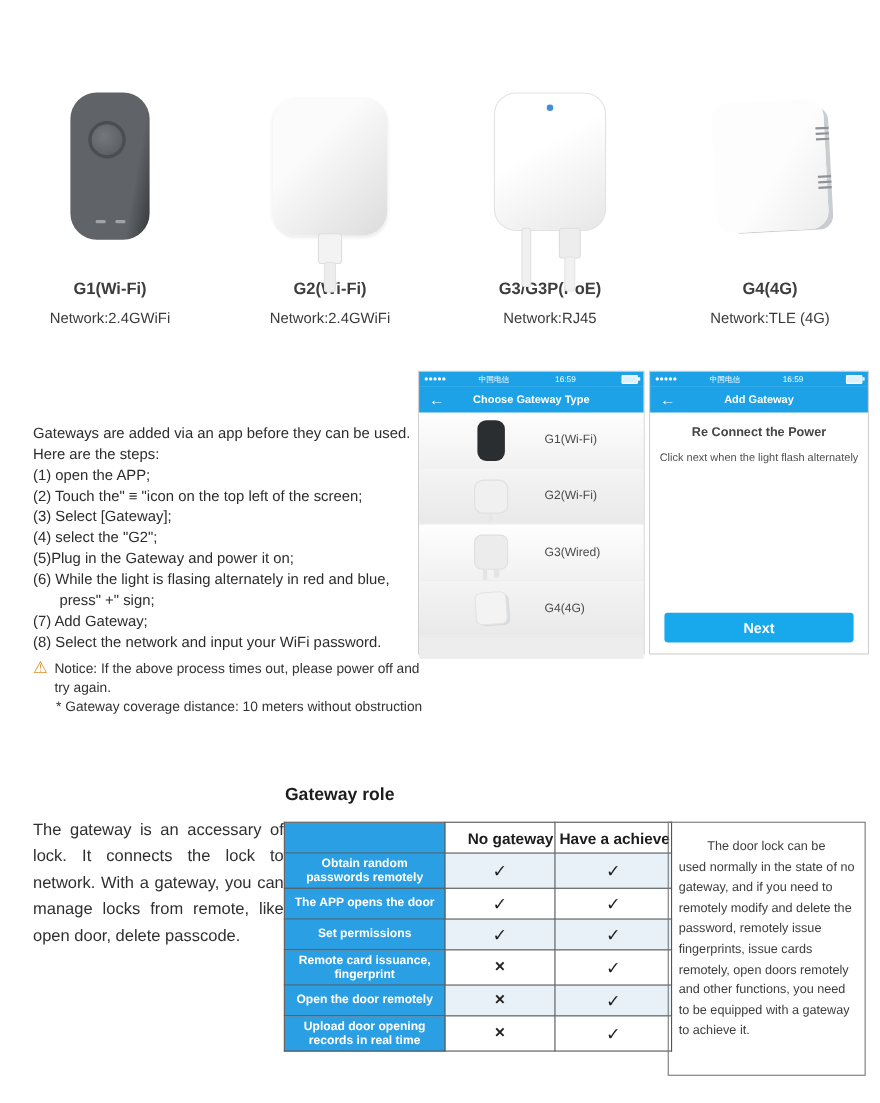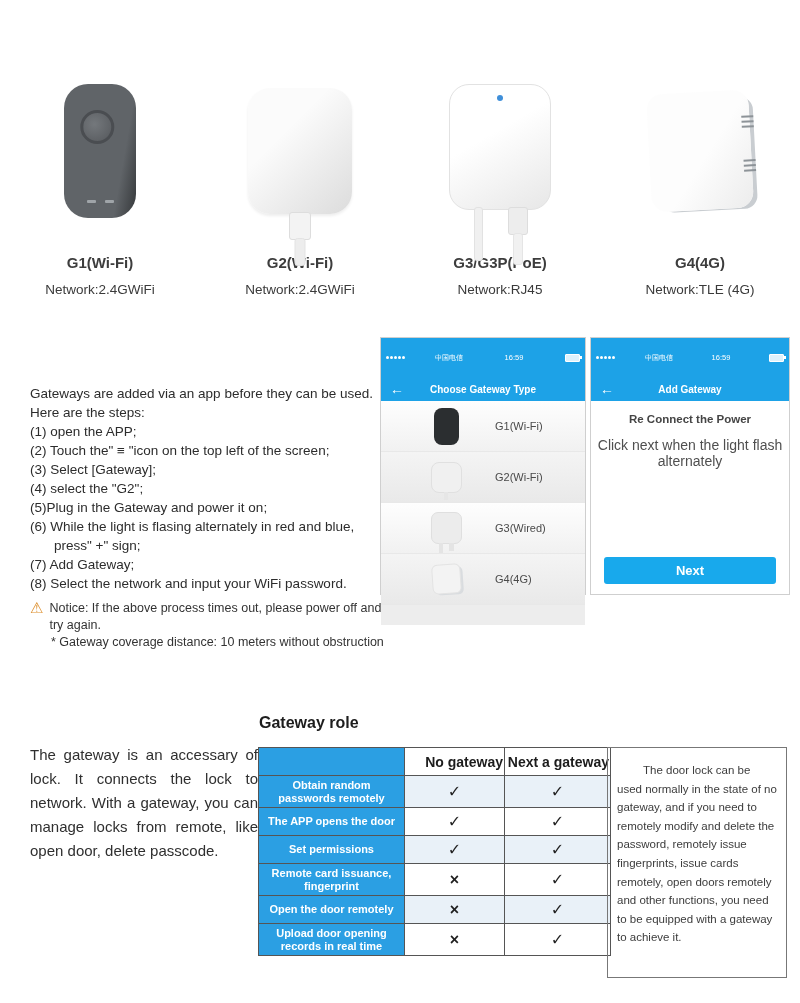--- a/index.html
+++ b/index.html
@@ -45,21 +45,21 @@
   .step{padding-left:24px;text-indent:-24px;}
   .notice-block{margin-top:7px;font-size:12.5px;line-height:17px;color:#333;}
   .notice-row{display:flex;align-items:flex-start;}
   .warn-icon{color:var(--warning_orange,#dd8f2d);font-size:15px;line-height:15px;margin-right:6px;}
   .coverage{padding-left:21px;}
 
   
   .phone{position:absolute;top:337px;width:206px;height:258px;background:#fff;border:1px solid #cfcfcf;box-sizing:border-box;}
   .phone1{left:380px;}
   .phone2{left:590px;width:200px;}
-  .sb{height:13px;background:var(--accent_blue,#1da2e7);display:flex;align-items:center;color:#fff;font-size:7px;padding:13px 5px;gap:28px;}
+  .sb{height:13px;background:var(--accent_blue,#1da2e7);display:flex;align-items:center;color:#fff;font-size:7px;padding:0 5px;gap:28px;}
   .sb .dots{display:flex;gap:1px;margin-right:2px;}
   .sb .dots i{width:3px;height:3px;border-radius:50%;background:#fff;}
   .sb .time{flex:1;text-align:center;font-size:7.5px;}
   .batt{width:13px;height:6px;border:1px solid #fff;border-radius:1px;background:rgba(255,255,255,.85);position:relative;}
   .batt::after{content:"";position:absolute;right:-3px;top:1px;width:2px;height:3px;background:#fff;}
   .nav{height:24px;background:var(--accent_blue,#1da2e7);display:flex;align-items:center;position:relative;}
   .nav .back{position:absolute;left:9px;color:#fff;font-size:14px;line-height:14px;cursor:default;}
   .nav .ttl{width:100%;text-align:center;color:#fff;font-weight:bold;font-size:10px;}
 
   .p1-row{height:50px;display:flex;align-items:center;border-bottom:1px solid #e8e8e8;}
@@ -77,21 +77,21 @@
   .t-g4{width:27px;height:28px;background:#f3f3f3;border:1px solid #e3e3e3;border-radius:6px;transform:rotate(-4deg);box-shadow:3px 2px 0 -1px #d9dcdf;}
 
   .p2-head{margin-top:12px;text-align:center;font-size:11.5px;font-weight:bold;color:#454545;}
   .p2-draw{position:relative;height:118px;margin-top:4px;}
   .cable{position:absolute;left:50%;top:6px;width:3px;height:30px;background:#1c1c1c;transform:translateX(-50%);}
   .cap{position:absolute;left:50%;top:34px;width:13px;height:12px;transform:translateX(-50%);background:#fff;border:2px solid #555;border-radius:2px;}
   .sq{position:absolute;left:50%;top:46px;width:64px;height:58px;transform:translateX(-50%);border:2px solid #6b6b6b;border-radius:10px;background:#fff;}
   .sq::before{content:"";position:absolute;left:3px;right:3px;top:6px;border-top:2px solid #8a8a8a;border-radius:6px;}
   .sq .dot{position:absolute;left:54%;bottom:7px;width:3px;height:3px;background:#444;border-radius:50%;}
   .ind{position:absolute;left:8px;top:88px;font-size:8px;color:#b8b8b8;}
-  .p2-hint{text-align:center;font-size:14px;color:#4f4f4f;margin-top:12px;}
+  .p2-hint{text-align:center;font-size:10px;color:#4f4f4f;margin-top:12px;}
   .next-btn{position:absolute;left:13px;right:13px;bottom:10px;height:27px;background:var(--next_blue,#18a9ec);
             border-radius:3px;color:#fff;font-weight:bold;font-size:13px;display:flex;align-items:center;justify-content:center;}
 
   
   .gateway-intro{position:absolute;left:30px;top:743px;width:228px;font-size:15px;line-height:24px;color:#2f2f2f;text-align:justify;}
   .table-title{position:absolute;left:259px;top:714px;font-size:16px;font-weight:bold;color:#1d1d1d;}
   .role-table{position:absolute;left:258px;top:747px;border-collapse:collapse;table-layout:fixed;}
   .role-table th,.role-table td{border:1px solid #555;box-sizing:border-box;}
   .role-table .corner{background:var(--table_blue,#2b9fe3);}
   .role-table .col-h{background:#fff;font-size:14px;font-weight:bold;color:#1c1c1c;text-align:right;height:28px;}
@@ -251,21 +251,21 @@
 
   <div class="gateway-intro">The gateway is an accessary of lock. It connects the lock to network. With a gateway, you can manage locks from remote, like open door, delete passcode.</div>
 
   <div class="table-title">Gateway role</div>
 
   <table class="role-table">
     <tbody>
         <tr>
       <th class="corner" style="width:146px;"></th>
       <th class="col-h" style="width:100px;">No gateway</th>
-      <th class="col-h" style="width:106px;">Next a gateway</th>
+      <th class="col-h" style="width:106px;">Have a achieve</th>
     </tr>
     <tr>
       <td class="feature">Obtain random passwords remotely</td>
       <td class="mark">✓</td>
       <td class="mark">✓</td>
     </tr>
     <tr>
       <td class="feature">The APP opens the door</td>
       <td class="mark">✓</td>
       <td class="mark">✓</td>

